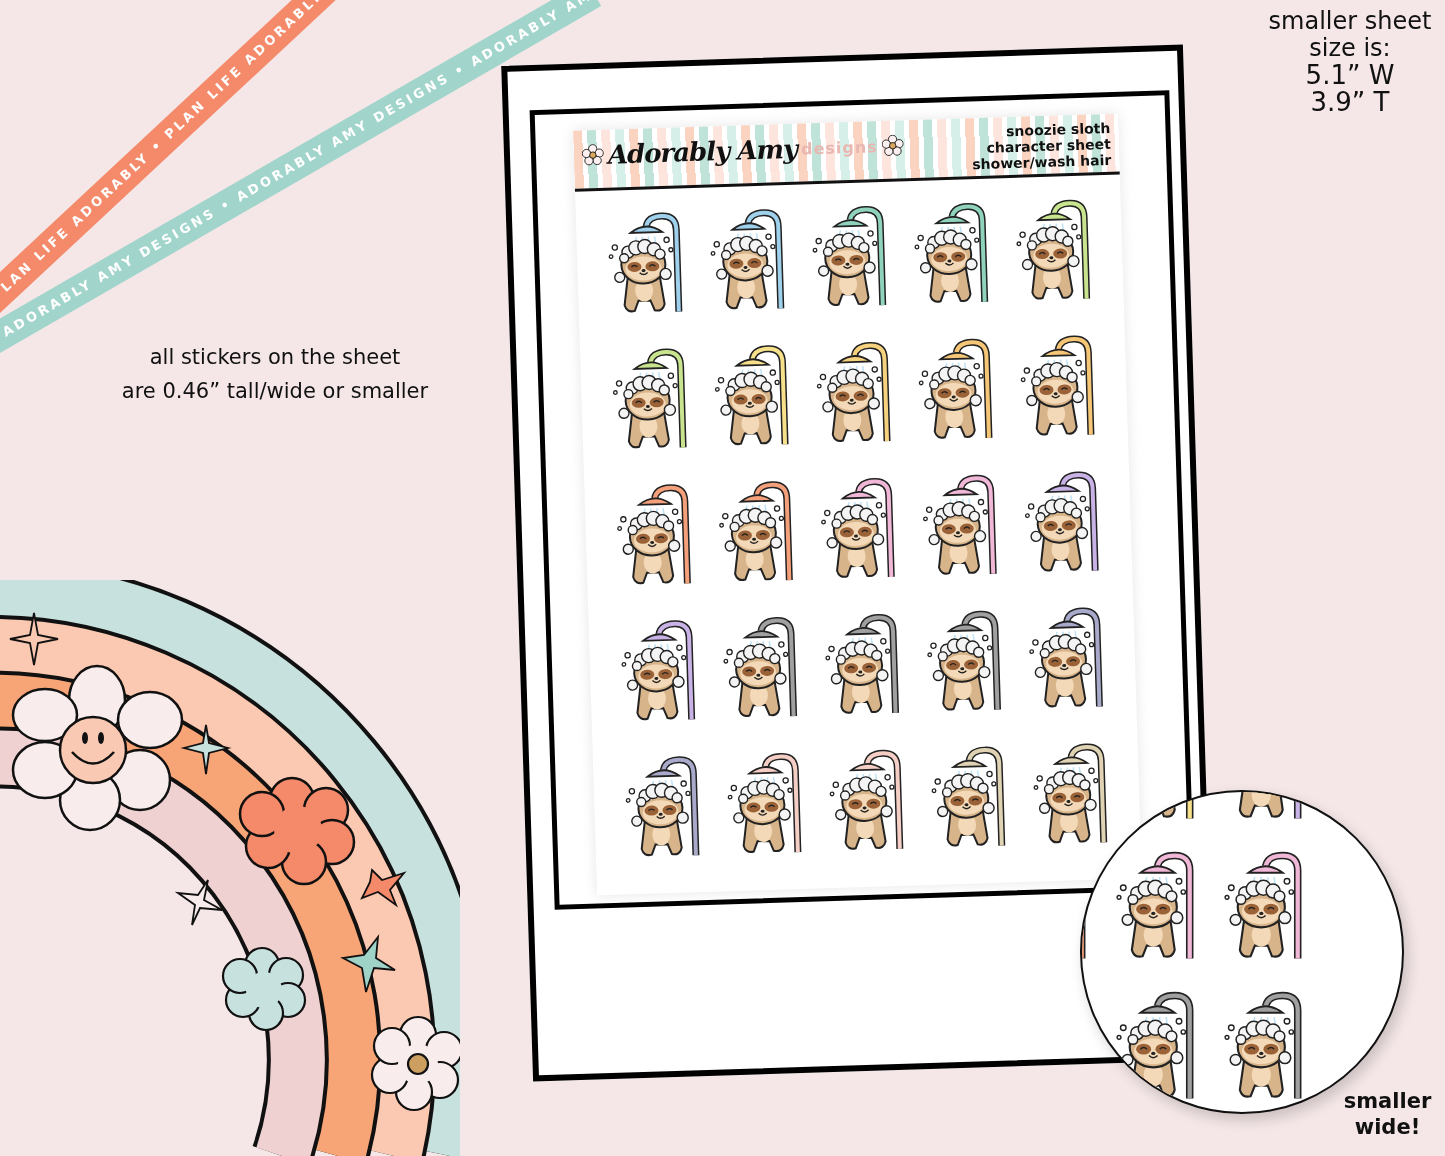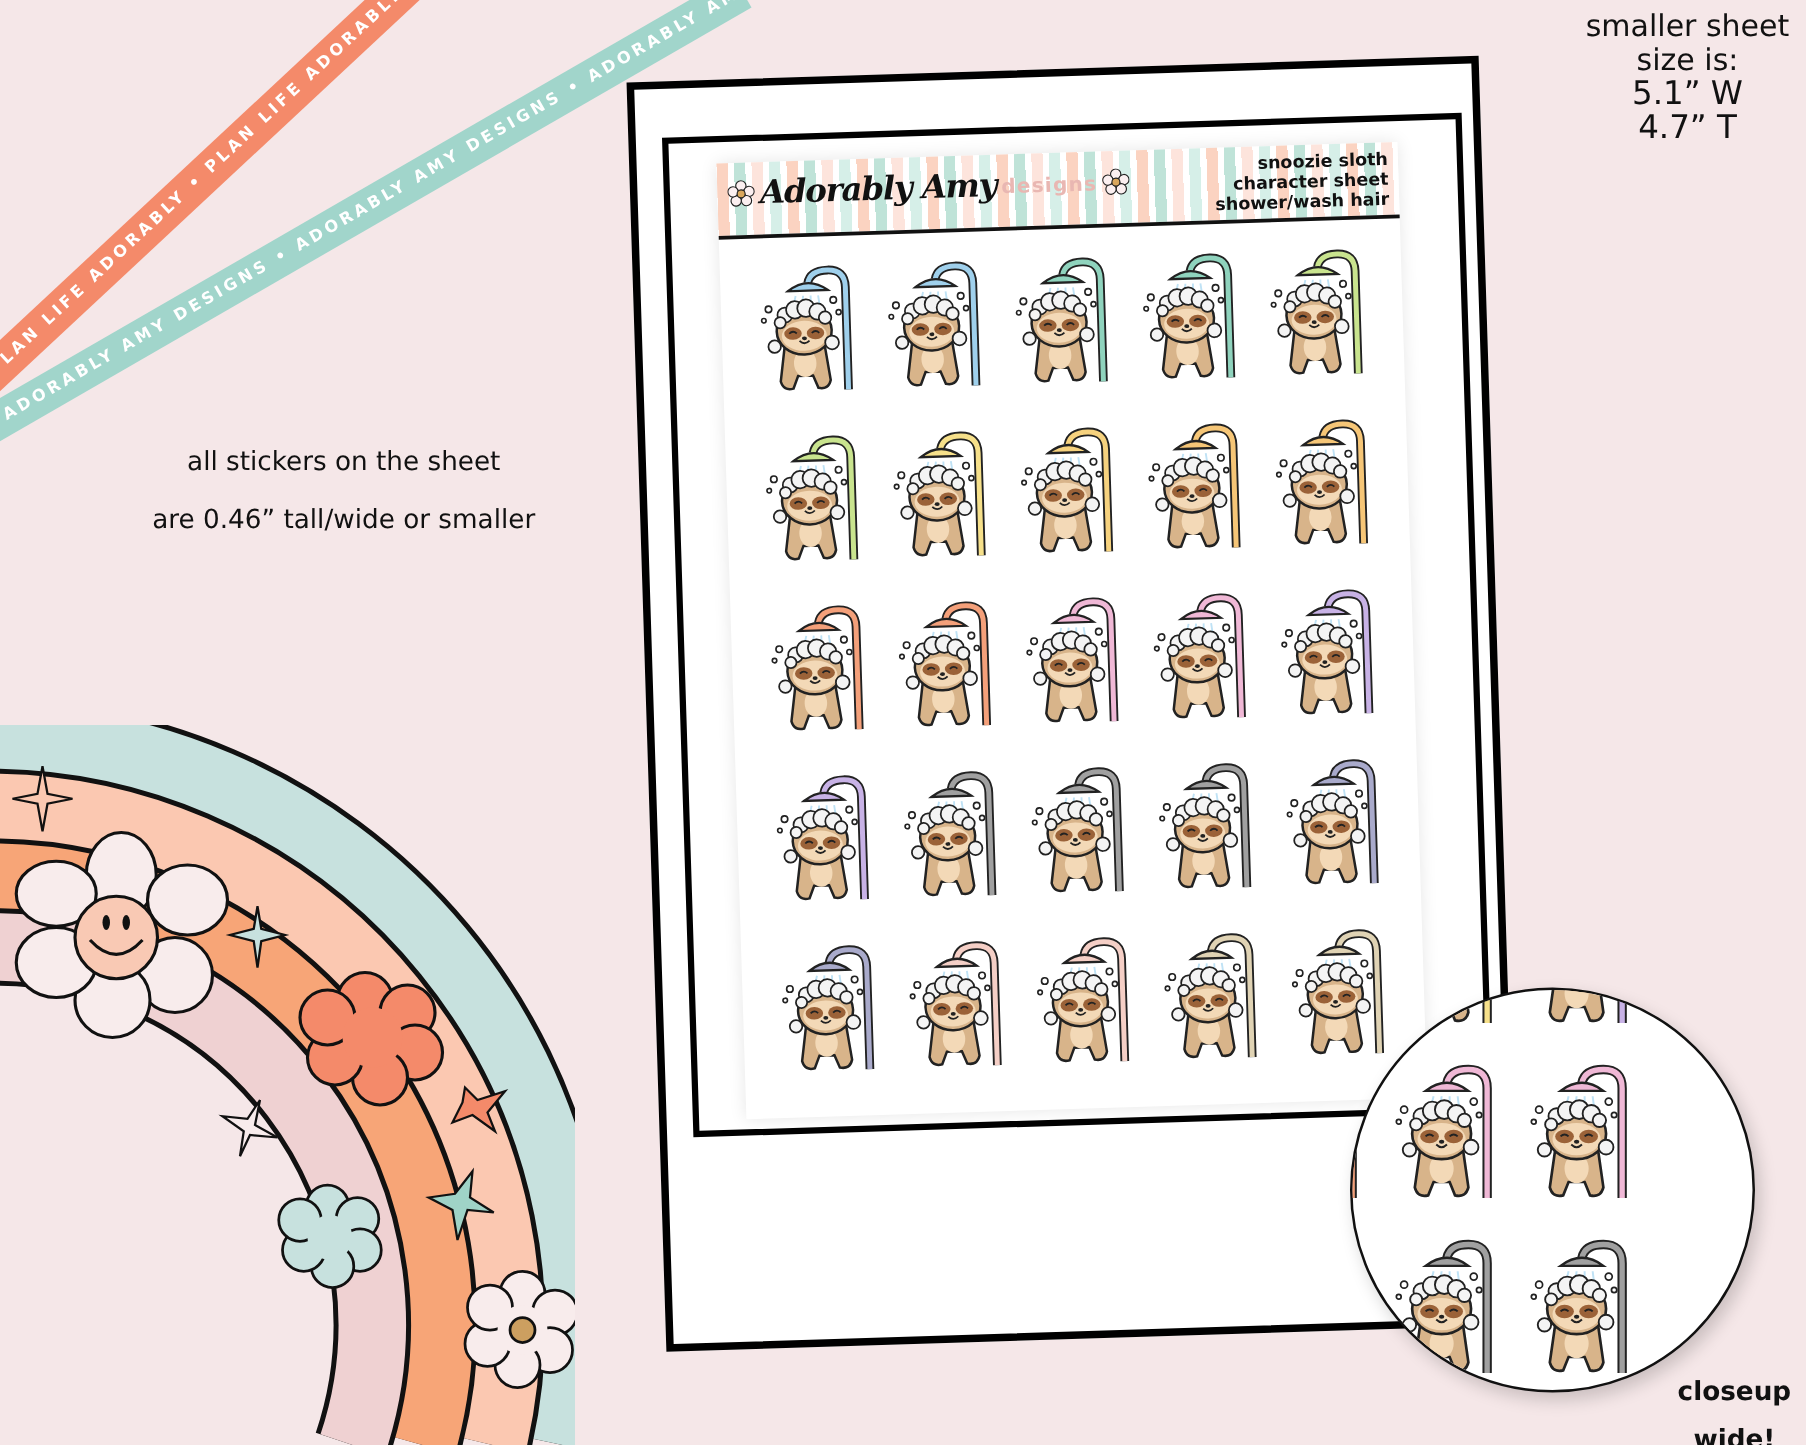--- a/index.html
+++ b/index.html
@@ -29,21 +29,21 @@
     .info-size span { display:block; }
     .info-size .big { font-size:26px; }
     .info-stickers {
       left:90px; top:340px; width:370px; text-align:center;
       font-size:21px; line-height:34px;
     }
     .info-closeup {
       left:1330px; top:1088px; width:115px; text-align:center;
       font-size:21px; line-height:26px; font-weight:bold;
     }
-    .info-closeup span, .info-stickers span { display:block;margin-top:12px; }
+    .info-closeup span, .info-stickers span { display:block; }
 
     
     .outer-frame {
       left:517px; top:55px; width:682px; height:1016px;
       background:#fff; border:6px solid #000; box-sizing:border-box;
       transform:rotate(-1.8deg); transform-origin:center;
     }
     .inner-frame {
       left:542px; top:100px; width:640px; height:800px;
       background:#fff; border:5px solid #000; box-sizing:border-box;
@@ -101,21 +101,21 @@
 </head>
 <body>
 
 <div class="ribbon ribbon-orange">• PLAN LIFE ADORABLY • PLAN LIFE ADORABLY • PLAN LIFE ADORABLY</div>
 <div class="ribbon ribbon-teal">• ADORABLY AMY DESIGNS • ADORABLY AMY DESIGNS • ADORABLY AMY DESIGNS •</div>
 
 <div class="abs info-size">
   <span>smaller sheet</span>
   <span>size is:</span>
   <span class="big">5.1” W</span>
-  <span class="big">4.7” T</span>
+  <span class="big">3.9” T</span>
 </div>
 
 <div class="abs info-stickers">
   <span>all stickers on the sheet</span>
   <span>are 0.46” tall/wide or smaller</span>
 </div>
 
 <div class="abs outer-frame"></div>
 <div class="abs inner-frame"></div>
 
@@ -1377,21 +1377,21 @@
       <circle cx="51" cy="41" r="6.5"></circle>
             <circle cx="57" cy="46" r="5"></circle>
             <circle cx="21" cy="49" r="4.5"></circle>
       <circle cx="16" cy="68" r="5"></circle>
             <circle cx="62" cy="66" r="5.5"></circle>
     </g>
   </svg></div>
     </div>
 </div>
 <div class="abs info-closeup">
-  <span>closeup</span>
+  <span>smaller</span>
   <span>wide!</span>
 </div>
 
 <svg class="abs rainbow" viewBox="0 0 460 576">
   <g fill="none" stroke-linecap="butt">
     <path d="M -20 10 A 470 470 0 0 1 450 576" stroke="#111" stroke-width="62"></path>
     <path d="M -20 10 A 470 470 0 0 1 450 576" stroke="#c7e1de" stroke-width="54"></path>
     <path d="M -20 66 A 414 414 0 0 1 394 576" stroke="#111" stroke-width="62"></path>
     <path d="M -20 66 A 414 414 0 0 1 394 576" stroke="#fbc8b1" stroke-width="54"></path>
     <path d="M -20 122 A 358 358 0 0 1 338 576" stroke="#111" stroke-width="62"></path>

